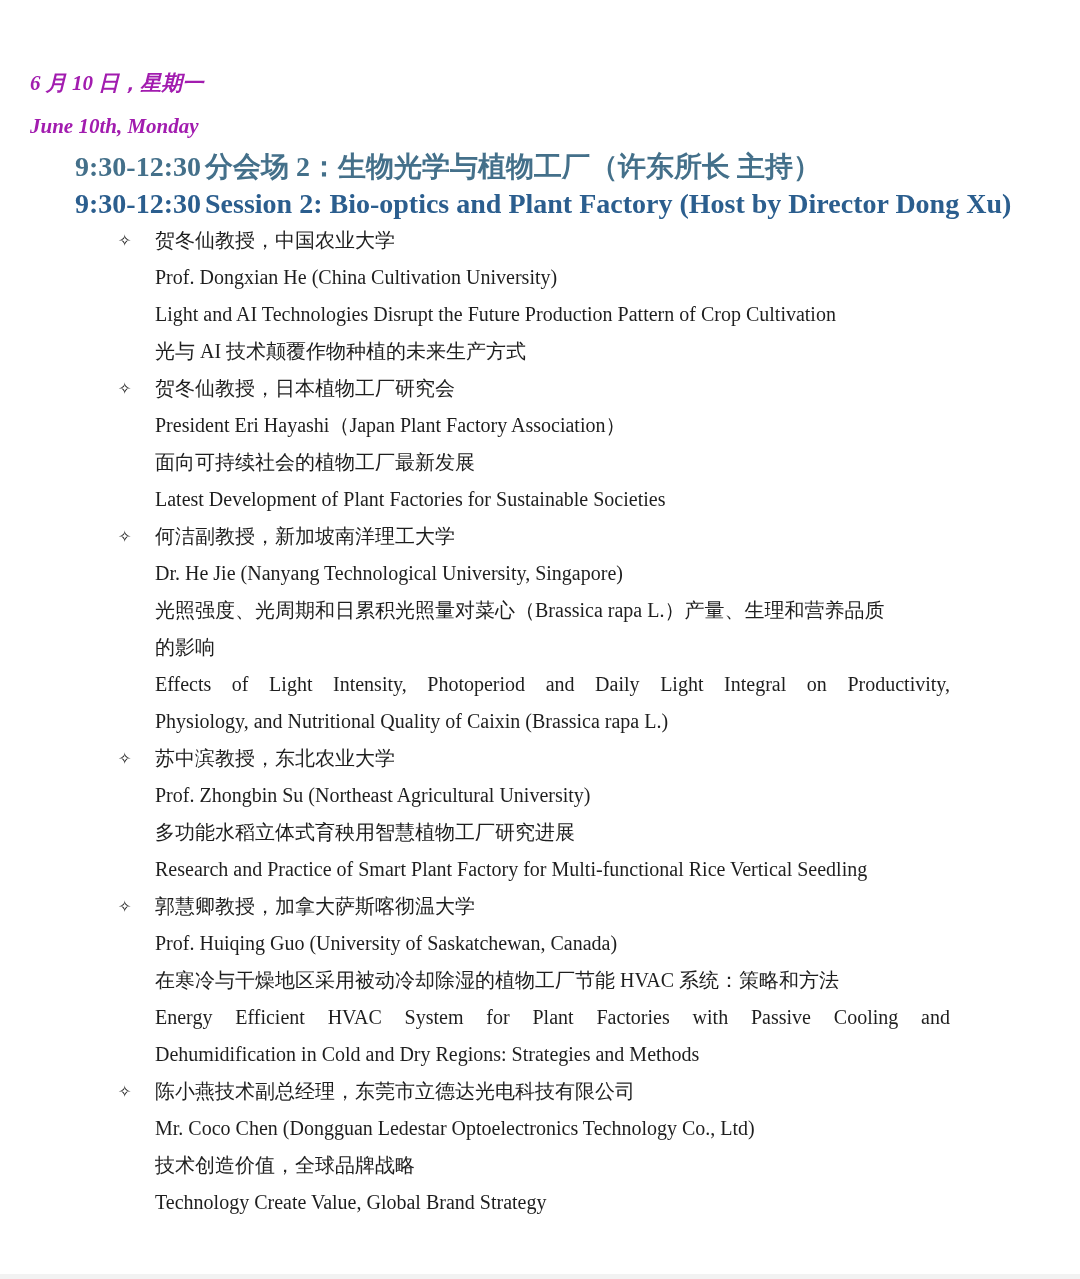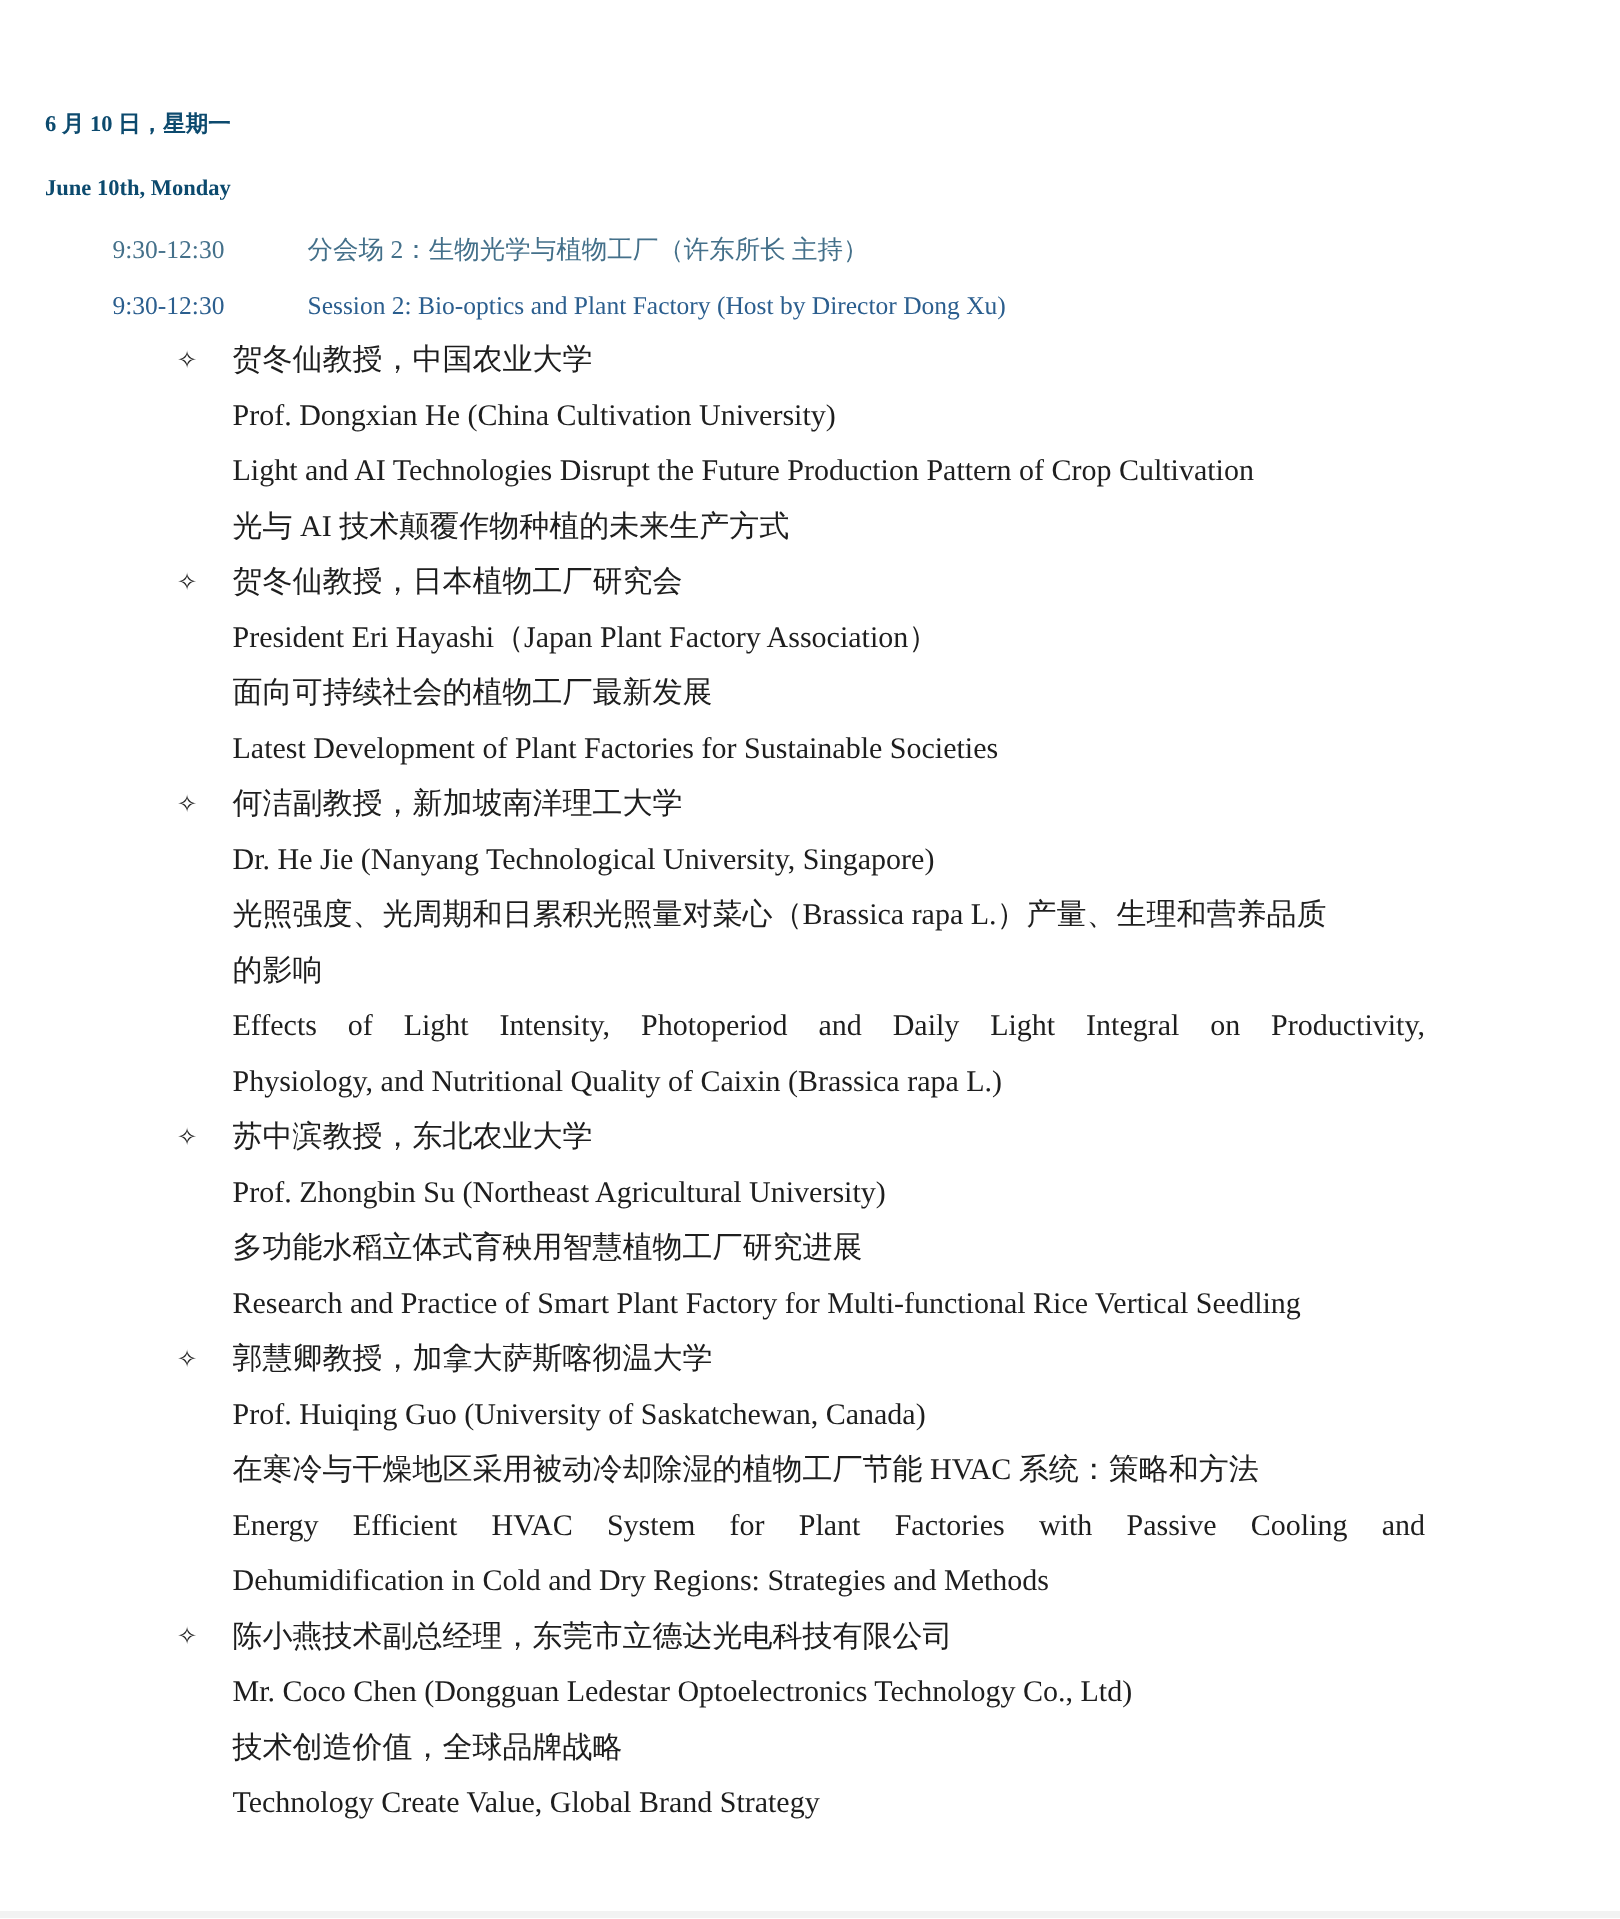--- a/index.html
+++ b/index.html
@@ -6,22 +6,22 @@
   .page {
     position:relative;
     width:1080px; height:1279px;
     background:#ffffff;
     box-sizing:border-box;
     padding:62px 30px 0 30px;
     font-family:"Liberation Serif","DejaVu Serif",serif;
     color:#1e1e1e;
     overflow:hidden;
   }
-  .date-line { font-weight:bold; font-size:15px; line-height:43px; color:#0c4a6e; white-space:nowrap; }
-  .session-row { display:flex; font-weight:normal; font-size:17px; line-height:37px; white-space:nowrap; }
+  .date-line { font-weight:bold; font-size:21px; line-height:43px; color:#a21caf; white-space:nowrap;font-style:italic; }
+  .session-row { display:flex; font-weight:bold; font-size:28px; line-height:37px; white-space:nowrap; }
   .session-row .time { margin-left:45px; width:130px; flex:0 0 130px; }
   .row-zh { color:#44708a; }
   .row-en { color:#2b5e8e; }
   .agenda { font-size:20px; }
   .ln { position:relative; line-height:37px; min-height:37px; padding-left:125px; white-space:nowrap; }
   .ln.wrapline { white-space:normal; }
   .bullet {
     position:absolute; left:88px; top:0;
     font-size:16px; color:#222; line-height:37px;
   }

